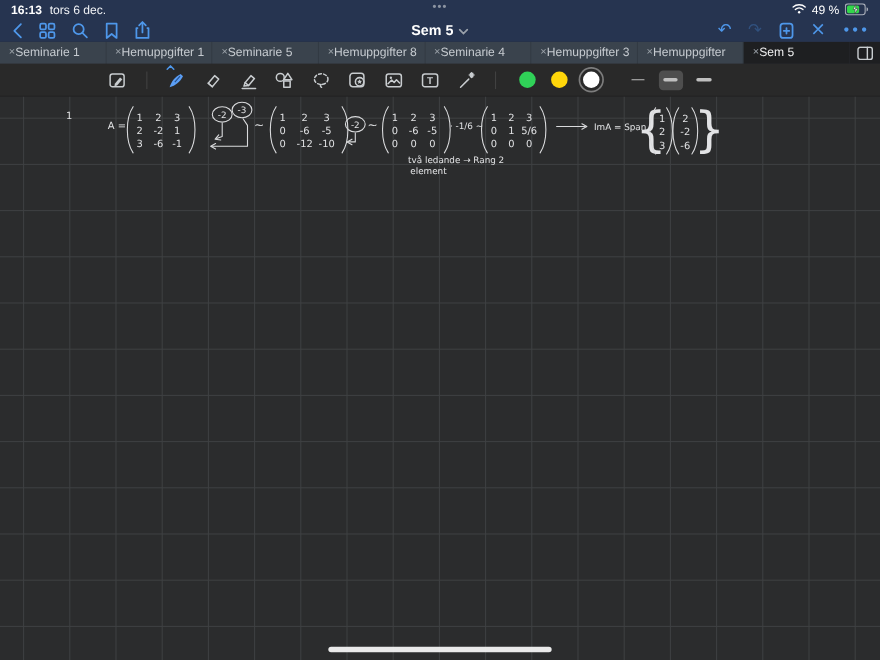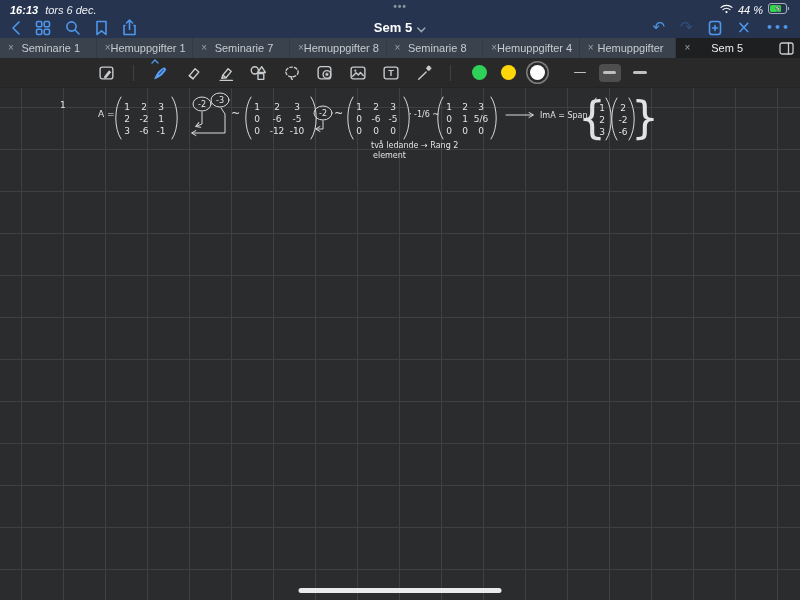--- a/index.html
+++ b/index.html
@@ -6,42 +6,42 @@
     --header-bg:#263450; --tab-bar-bg:#3a434d; --active-tab-bg:#1e1f21;
     --toolbar-bg:#292929; --canvas-bg:#2b2c2d; --grid-line:#3e4042;
     --accent-blue:#4e97ea; --ink:#e2e3e5;
   }
   *{margin:0;padding:0;box-sizing:border-box;}
   html,body{width:800px;height:600px;overflow:hidden;}
   body{font-family:"Liberation Sans","DejaVu Sans",sans-serif;background:var(--canvas-bg);color:#fff;}
 
   
   .topchrome{background:var(--header-bg);height:38px;position:relative;}
-  .statusbar{height:17px;display:flex;align-items:center;justify-content:space-between;padding:2px 10px 0 10px;font-size:11px;font-style:italic;}
+  .statusbar{height:17px;display:flex;align-items:center;justify-content:space-between;padding:2px 10px 0 10px;font-size:11px;}
   .status-left{display:flex;gap:7px;align-items:center;}
   .status-time{font-weight:700;}
   .status-date{font-weight:400;color:#f0f2f5;}
   .status-center{position:absolute;left:50%;top:1px;transform:translateX(-50%);color:#8b93a1;font-size:10px;letter-spacing:1px;font-weight:700;}
   .status-right{display:flex;gap:5px;align-items:center;font-size:11px;}
   .navbar{height:21px;display:flex;align-items:center;position:relative;padding:0 10px;}
   .nav-left,.nav-right{display:flex;align-items:center;gap:14px;}
   .nav-right{margin-left:auto;gap:15px;}
   .nav-center{position:absolute;left:50%;transform:translateX(-50%);display:flex;align-items:center;gap:5px;cursor:default;}
   .nav-title{font-size:13px;font-weight:700;color:#fff;}
   .navbtn{background:none;border:none;display:flex;align-items:center;justify-content:center;padding:0;cursor:pointer;}
   .glyphbtn{font-family:"DejaVu Sans",sans-serif;font-size:15px;line-height:1;color:var(--accent-blue);background:none;border:none;cursor:pointer;}
   .glyphbtn.dim{color:#31517e;}
   .glyphbtn.dots{font-size:11px;font-weight:700;letter-spacing:1px;}
 
   
   .tabbar{height:20px;background:var(--tab-bar-bg);display:flex;}
   .tabs{display:flex;flex:1;}
   .tab{flex:1;display:flex;align-items:center;min-width:0;border-right:1px solid rgba(0,0,0,.12);}
   .tab-close{font-size:10px;color:#9aa1a8;margin:0 0 0 8px;line-height:1;cursor:pointer;}
-  .tab-label{flex:1;text-align:center;font-size:11px;color:#c6cbd0;white-space:nowrap;overflow:hidden;padding-right:8px;}
+  .tab-label{flex:1;font-size:11px;color:#c6cbd0;white-space:nowrap;overflow:hidden;padding-right:8px;}
   .tab.active{background:var(--active-tab-bg);border-right:none;}
   .tab.active .tab-label{color:#ededee;}
   .tab-side{width:28px;background:var(--active-tab-bg);display:flex;align-items:center;justify-content:center;cursor:pointer;}
 
   
   .toolbar{height:30px;background:var(--toolbar-bg);display:flex;align-items:center;justify-content:center;gap:9px;padding-right:55px;border-bottom:1px solid #242424;}
   .tool{width:24px;height:22px;background:none;border:none;display:flex;align-items:center;justify-content:center;position:relative;cursor:pointer;}
   .tool svg{display:block;}
   .tool .sel-arrow{position:absolute;top:-3px;left:3px;}
   .tb-divider{width:1px;height:16px;background:#414141;margin:0 5px;}
@@ -75,21 +75,21 @@
       <span class="status-time">16:13</span>
       <span class="status-date">tors 6 dec.</span>
     </div>
     <div class="status-center">•••</div>
     <div class="status-right">
       <span><svg width="13" height="10" viewBox="0 0 13 10">
         <path class="stroke-w" stroke-width="1.2" d="M1 3.4 C4 .6 9 .6 12 3.4"></path>
         <path class="stroke-w" stroke-width="1.2" d="M3 5.6 C5 3.8 8 3.8 10 5.6"></path>
         <circle cx="6.5" cy="8.1" r="1.1" fill="#fff"></circle>
           </svg></span>
-      <span>44 %</span>
+      <span>49 %</span>
       <span><svg width="22" height="11" viewBox="0 0 22 11">
         <rect x="0.5" y="0.5" width="18" height="10" rx="2.5" fill="none" stroke="#ffffff99"></rect>
         <rect x="2" y="2" width="11" height="7" rx="1.5" fill="#32d74b"></rect>
         <path d="M19.8 3.5 v4 a2 2 0 0 0 1.4 -2 a2 2 0 0 0 -1.4 -2z" fill="#ffffff99"></path>
         <path d="M10 1.2 L7.5 5.6 h2 L8.8 9.6 L12 4.9 h-2.2 z" fill="#fff" stroke="#2b2c2d" stroke-width=".5"></path>
           </svg></span>
     </div>
   </div>
   <div class="navbar">
     <div class="nav-left">
@@ -151,33 +151,33 @@
       <div class="tab">
         <span class="tab-close">×</span>
         <span class="tab-label">Seminarie 1</span>
       </div>
       <div class="tab">
         <span class="tab-close">×</span>
         <span class="tab-label">Hemuppgifter 1</span>
       </div>
       <div class="tab">
         <span class="tab-close">×</span>
-        <span class="tab-label">Seminarie 7</span>
+        <span class="tab-label">Seminarie 5</span>
       </div>
       <div class="tab">
         <span class="tab-close">×</span>
         <span class="tab-label">Hemuppgifter 8</span>
       </div>
       <div class="tab">
         <span class="tab-close">×</span>
-        <span class="tab-label">Seminarie 8</span>
-      </div>
-      <div class="tab">
-        <span class="tab-close">×</span>
-        <span class="tab-label">Hemuppgifter 4</span>
+        <span class="tab-label">Seminarie 4</span>
+      </div>
+      <div class="tab">
+        <span class="tab-close">×</span>
+        <span class="tab-label">Hemuppgifter 3</span>
       </div>
       <div class="tab">
         <span class="tab-close">×</span>
         <span class="tab-label">Hemuppgifter</span>
       </div>
       <div class="tab active">
         <span class="tab-close">×</span>
         <span class="tab-label">Sem 5</span>
       </div>
     </div>

